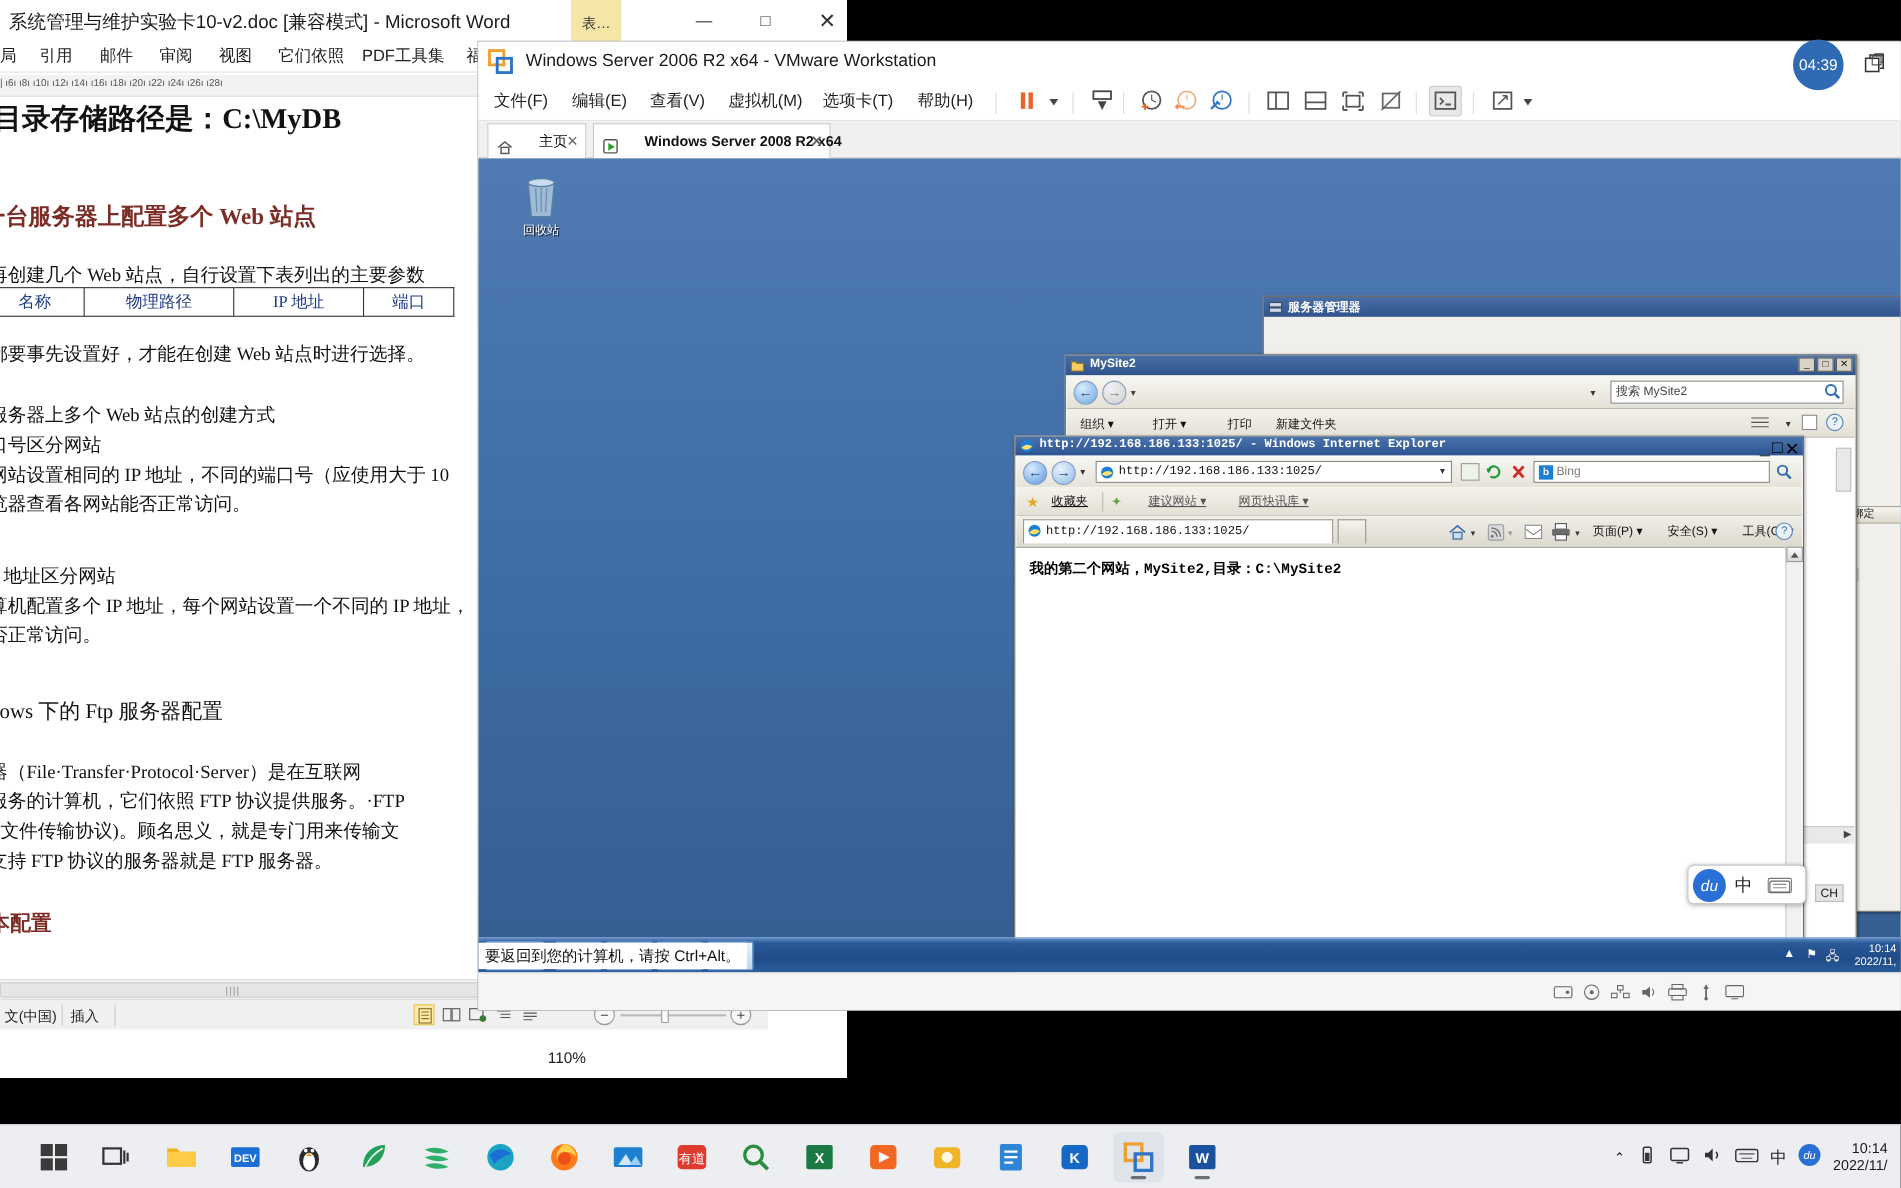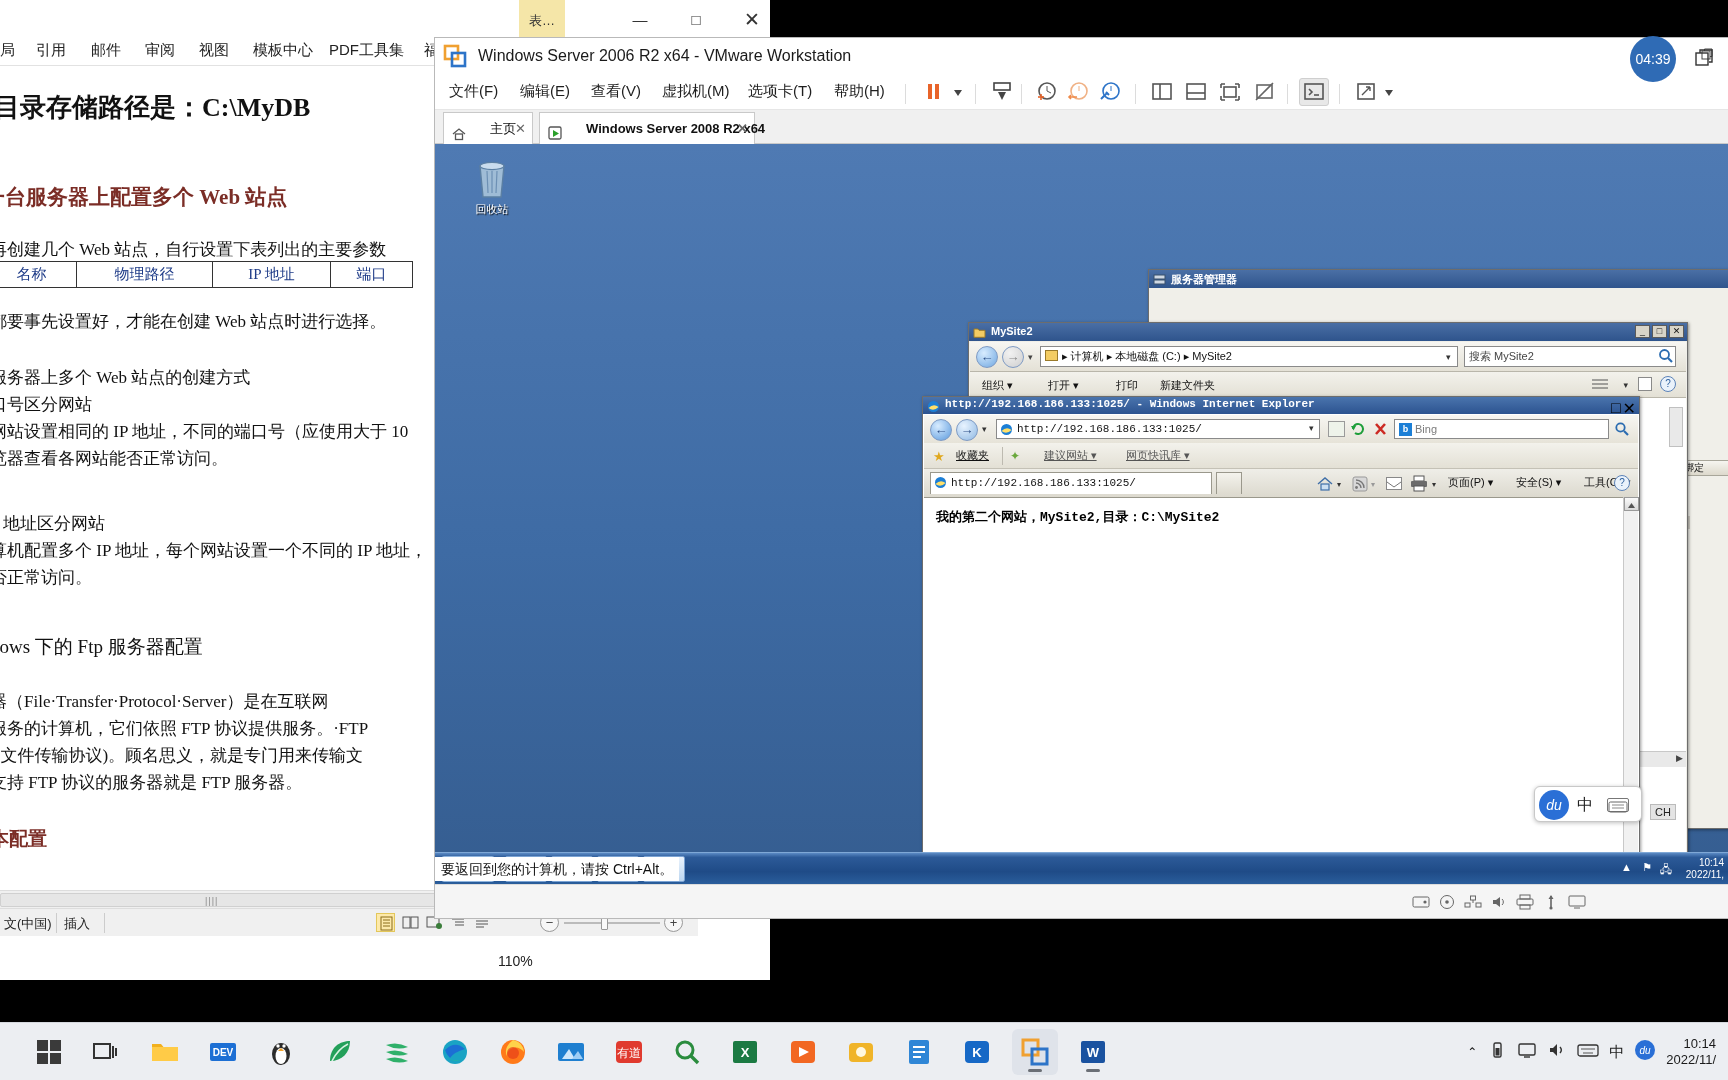--- a/index.html
+++ b/index.html
@@ -139,38 +139,44 @@
   .w11-right { position:absolute; right:8px; top:0; height:58px; display:flex; align-items:center; gap:10px; padding-right:4px;}
   .w11-clock { font-size:13px; color:#1b1b1b; line-height:16px; text-align:right;}
   .tiny { font-size:12px; color:#1b1b1b;}
 </style>
 </head>
 <body>
 
 <div id="root">
 
   <div class="word-win">
+    <div class="word-titlebar">
+      <div class="word-title">系统管理与维护实验卡10-v2.doc [兼容模式]  -  Microsoft Word</div>
+    </div>
     <div class="word-tabbadge">表…</div>
     <div class="word-wincontrols">
       <div class="wc min">—</div>
       <div class="wc max">□</div>
       <div class="wc close">✕</div>
     </div>
 
     <div class="word-ribbon">
       <div class="rb-item" style="left:0px">局</div>
       <div class="rb-item" style="left:36px">引用</div>
       <div class="rb-item" style="left:91px">邮件</div>
       <div class="rb-item" style="left:145px">审阅</div>
       <div class="rb-item" style="left:199px">视图</div>
-      <div class="rb-item" style="left:253px">模板中心</div>
+      <div class="rb-item" style="left:253px">它们依照</div>
       <div class="rb-item" style="left:329px">PDF工具集</div>
       <div class="rb-item" style="left:424px">福</div>
     </div>
 
+    <div class="word-ruler">
+      <div class="ruler-ticks">|  ı6ı  ı8ı  ı10ı  ı12ı  ı14ı  ı16ı  ı18ı  ı20ı  ı22ı  ı24ı  ı26ı  ı28ı</div>
+    </div>
 
     <div class="word-page">
       <div class="doc-line" style="left:-6px; top:2px; font-size:26px; font-weight:bold;">目录存储路径是：C:\MyDB</div>
       <div class="doc-line doc-hd" style="left:-16px; top:95px; font-size:21px;">一台服务器上配置多个 Web 站点</div>
       <div class="doc-line" style="left:-10px; top:150px; font-size:17px;">再创建几个 Web 站点，自行设置下表列出的主要参数</div>
 
       <table class="word-tbl" style="left:-14px; top:173px;">
         <tbody>
             <tr>
           <td style="width:90px">名称</td>
@@ -445,23 +451,20 @@
             <span class="b">_</span>
             <span class="b">□</span>
             <span class="b">✕</span>
           </span>
         </div>
 
         <div class="expl-nav">
           <div class="navcirc" style="left:6px;  background:radial-gradient(circle at 35% 30%,#d8ecff,#6fa7e0);">←</div>
           <div class="navcirc" style="left:32px; background:radial-gradient(circle at 35% 30%,#f2f2f2,#cfcfcf); color:#8a8a8a;">→</div>
           <div style="position:absolute; left:58px; top:10px; font-size:9px; color:#444;">▾</div>
-          <div class="addrbar" style="left:70px; width:418px;">
-            <span style="display:inline-block;width:13px;height:11px;background:#f3cc63;border:1px solid #9a7a2a;vertical-align:-1px;margin-right:4px;"></span><span>▸ 计算机 ▸ 本地磁盘 (C:) ▸ MySite2</span>
-          </div>
           <div style="position:absolute; left:476px; top:10px; font-size:9px; color:#333;">▾</div>
           <div class="srchbar" style="left:494px; width:212px;">
             <span>搜索 MySite2</span>
           </div>
           <div style="position:absolute; left:688px; top:6px; width:16px; height:16px;">
             <svg width="16" height="16" viewBox="0 0 16 16">
                 <circle cx="6.5" cy="6.5" r="4.5" fill="none" stroke="#2b6cb0" stroke-width="1.8"></circle>
                 <line x1="10" y1="10" x2="14" y2="14" stroke="#2b6cb0" stroke-width="2.2"></line>
               </svg>
           </div>

